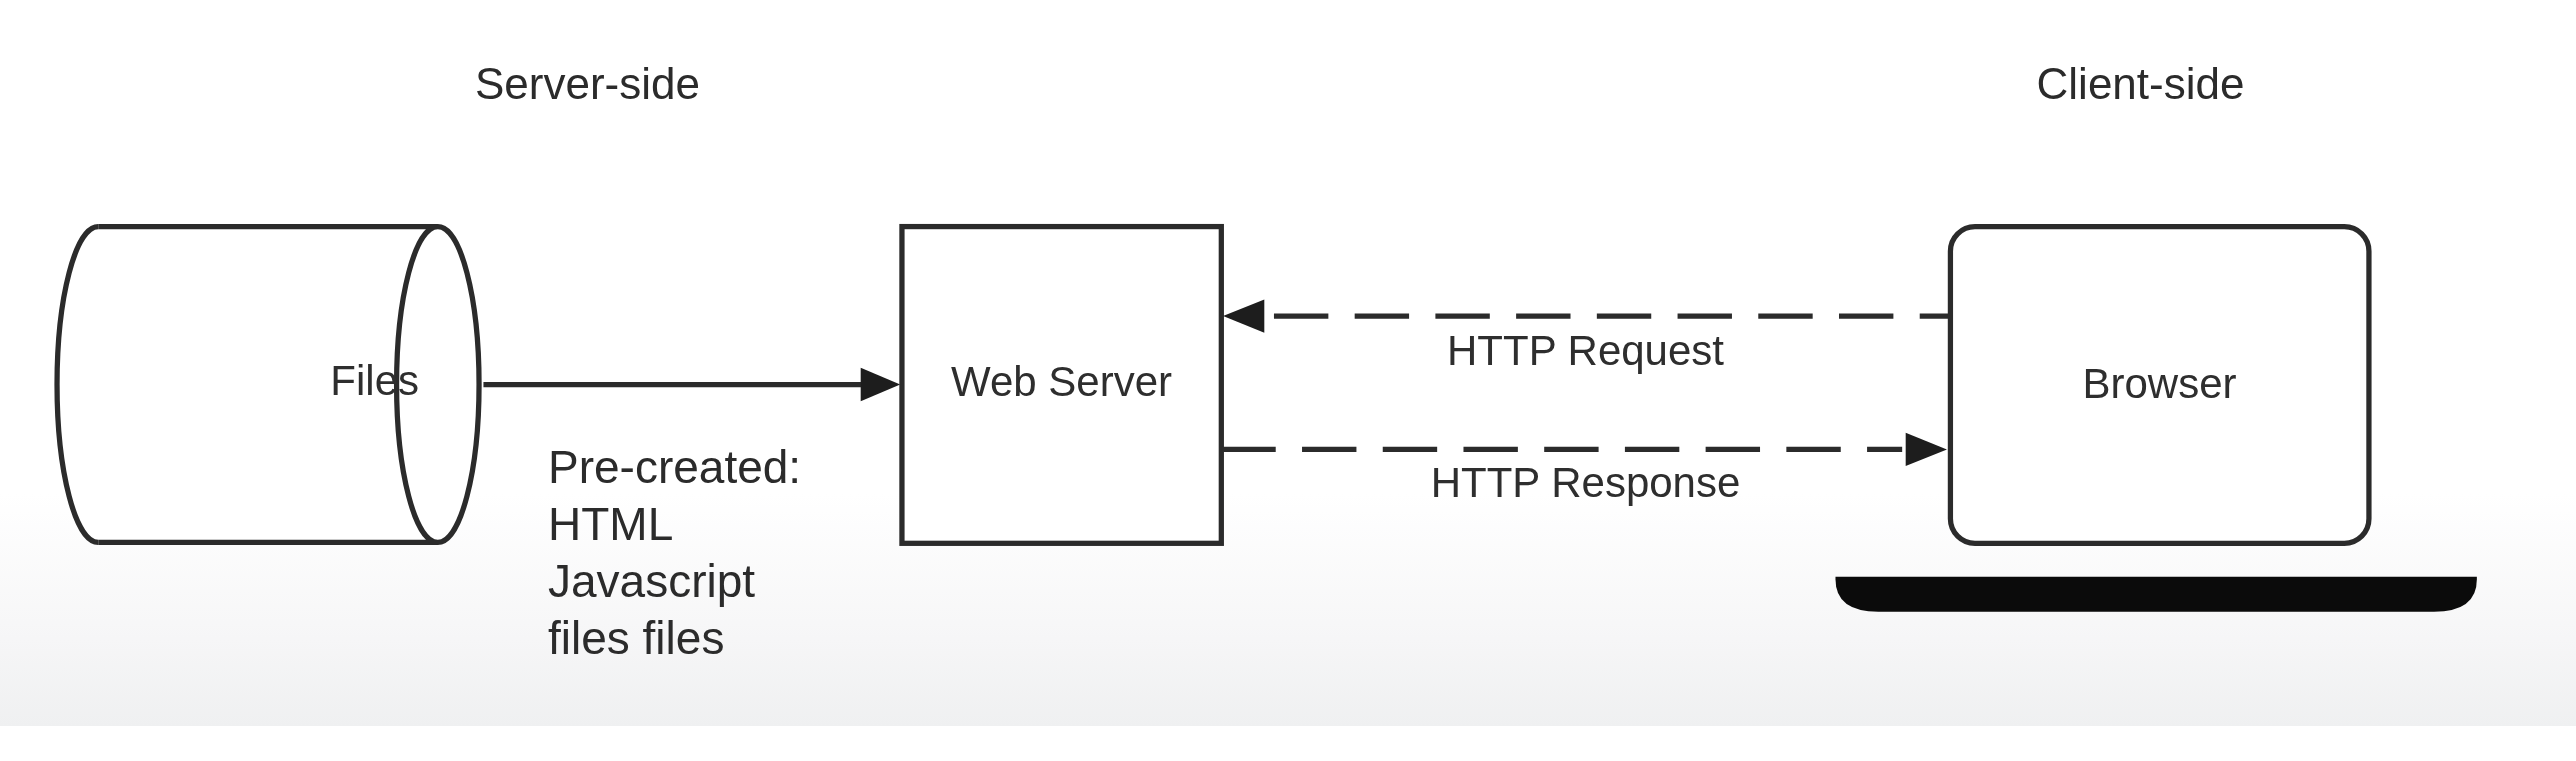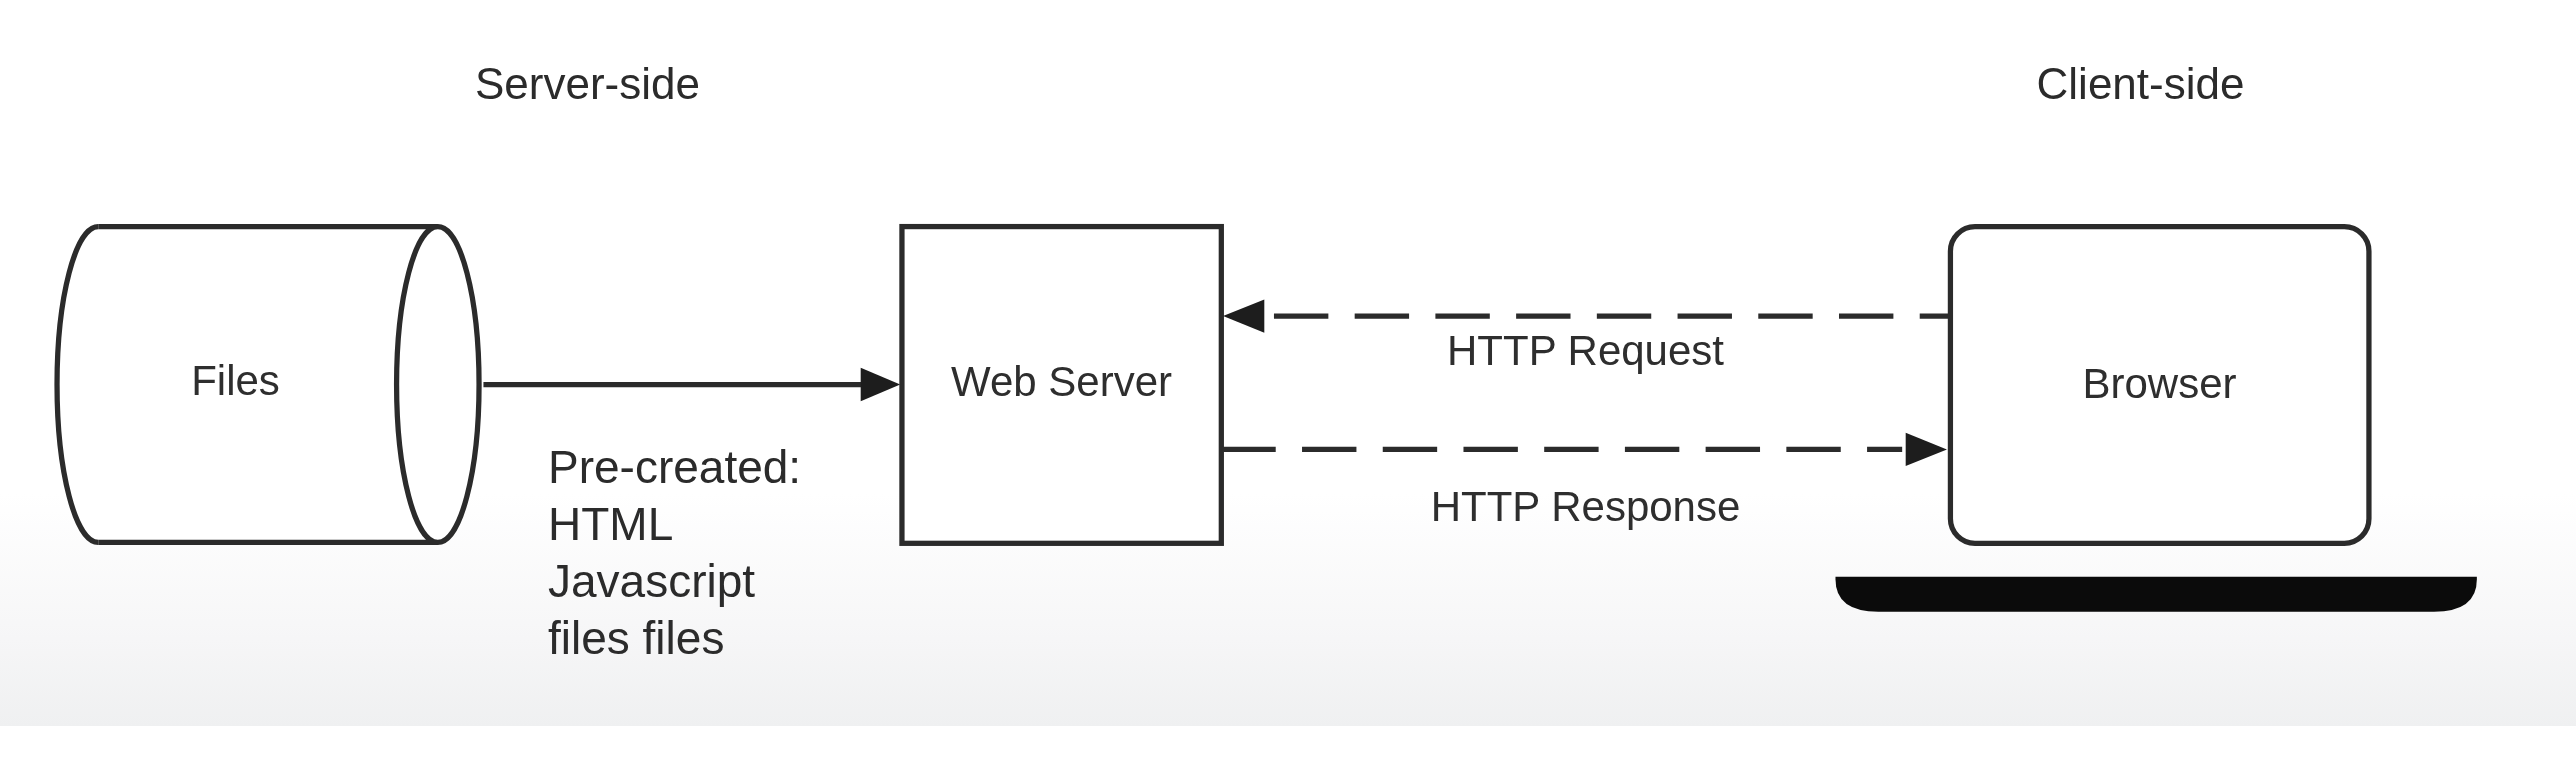--- a/index.html
+++ b/index.html
@@ -74,26 +74,26 @@
     </g>
 
     <rect x="2223" y="258" width="477" height="361" rx="28" ry="28" class="shape-filled"></rect>
 
     <path d="M2092,657 H2823 V660 Q2823,697 2774,697 H2141 Q2092,697 2092,660 Z" fill="#0b0b0b"></path>
   </svg>
 
   <div class="label zone-title centered" style="left:412px; top:60px; width:351px;">Server-side</div>
   <div class="label zone-title centered" style="left:1965px; top:60px; width:351px;">Client-side</div>
 
-  <div class="label centered" style="left:62px; top:358px; width:347px;">Files</div>
+  <div class="label centered" style="left:72px; top:358px; width:347px;text-align:right;">Files</div>
   <div class="label centered" style="left:902px; top:359px; width:319px;">Web Server</div>
   <div class="label centered" style="left:1950px; top:361px; width:419px;">Browser</div>
 
   <div class="label centered" style="left:1366px; top:328px; width:439px;">HTTP Request</div>
-  <div class="label centered" style="left:1366px; top:460px; width:439px;margin-top:24px;">HTTP Response</div>
+  <div class="label centered" style="left:1366px; top:460px; width:439px;">HTTP Response</div>
 
   <div class="note-block">
     <div>Pre-created:</div>
     <div>HTML</div>
     <div>Javascript</div>
     <div>files files</div>
   </div>
 
 </div>
 

